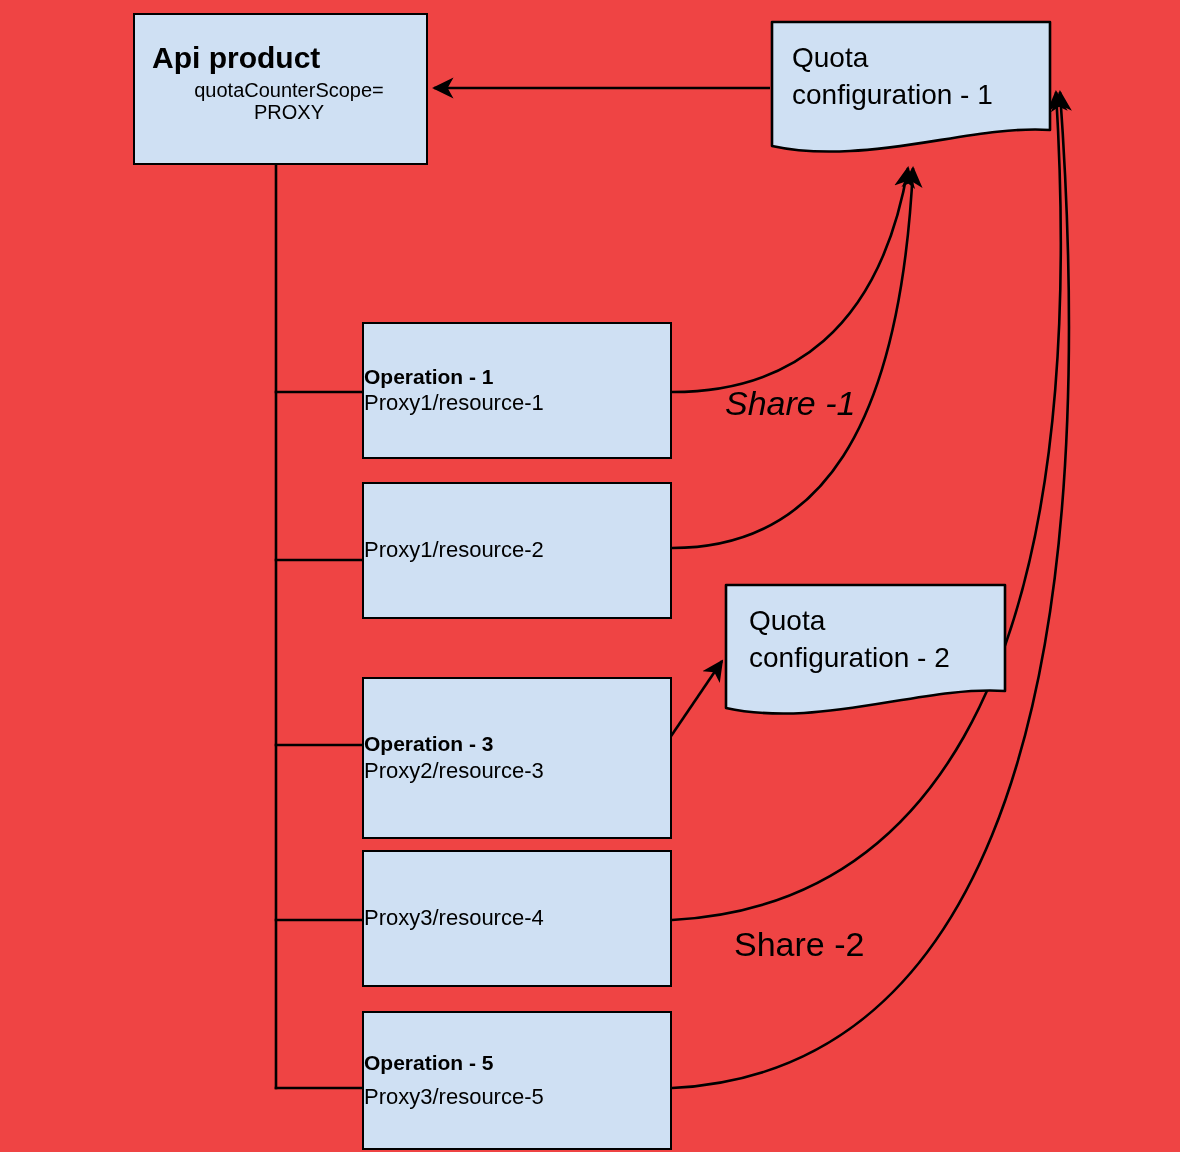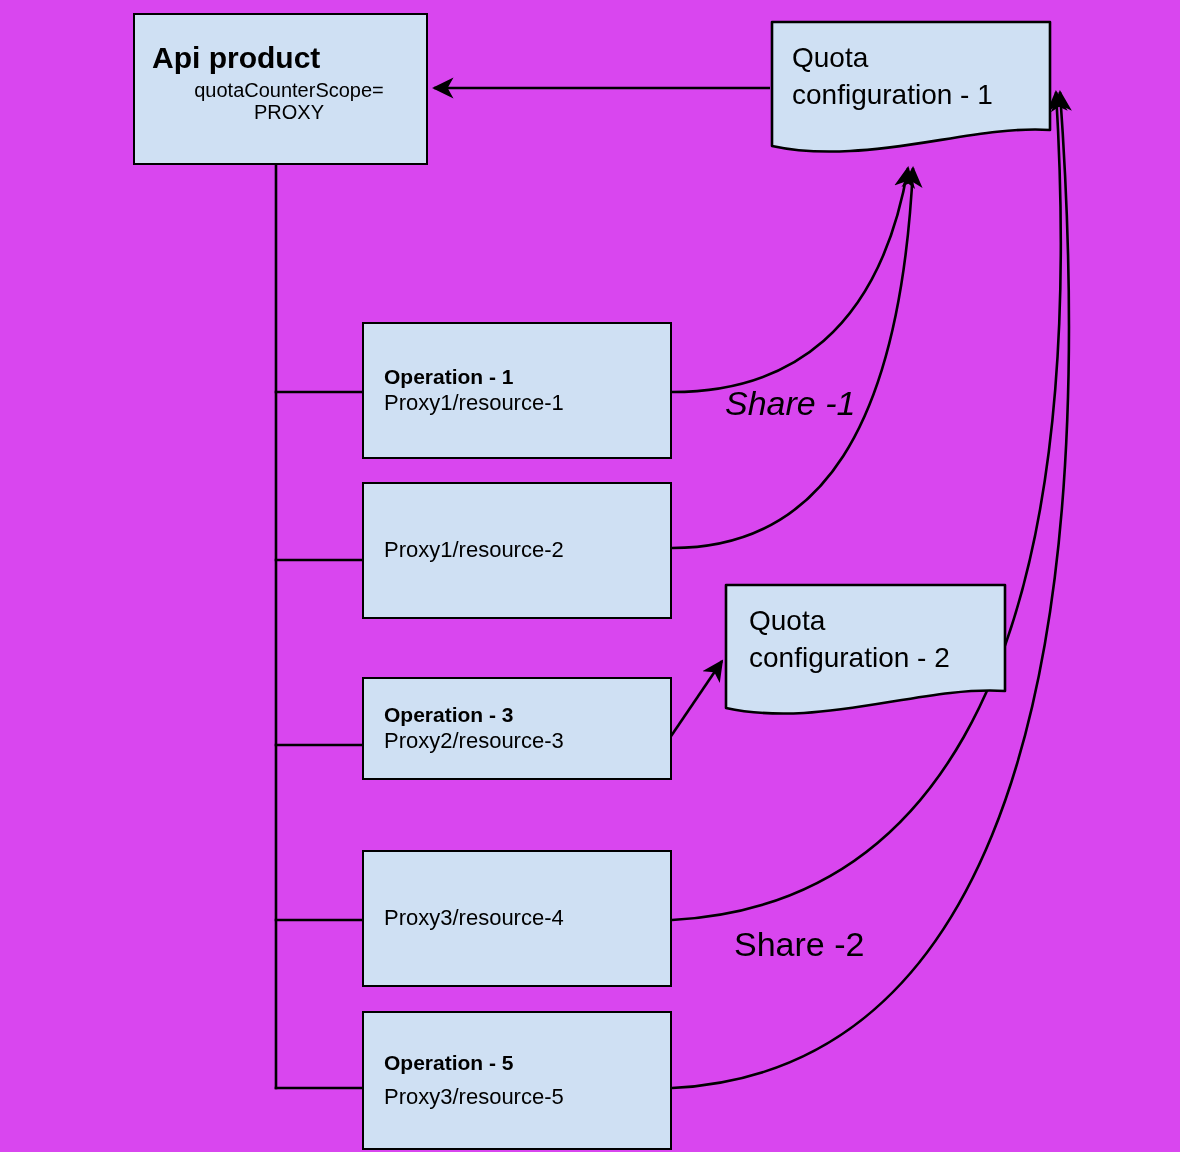--- a/index.html
+++ b/index.html
@@ -8,21 +8,21 @@
     padding: 0;
     background: #ffffff;
   }
   body {
     font-family: "Liberation Sans", sans-serif;
   }
   #canvas {
     position: relative;
     width: 1180px;
     height: 1152px;
-    background: #d946ef;
+    background: #ef4444;
     overflow: hidden;
   }
   #wires {
     position: absolute;
     left: 0;
     top: 0;
     width: 1180px;
     height: 1152px;
     pointer-events: none;
   }
@@ -61,27 +61,26 @@
     margin-bottom: 4px;
   }
   #node-api-product .sub {
     font-size: 20px;
     text-align: center;
   }
   
   .op {
     width: 310px;
     height: 137px;
-    padding-left: 20px;
   }
   .op .title { font-size: 21px; margin-bottom: 3px; }
   .op .sub   { font-size: 22px; }
   #node-operation-1 { left: 362px; top: 322px; }
   #node-operation-2 { left: 362px; top: 482px; }
-  #node-operation-3 { left: 362px; top: 677px; height: 103px; }
+  #node-operation-3 { left: 362px; top: 677px; height: 162px; }
   #node-operation-4 { left: 362px; top: 850px; }
   #node-operation-5 { left: 362px; top: 1011px; height: 139px; gap: 8px; }
 
   
   .doc {
     position: absolute;
     z-index: 3;
   }
   .doc svg {
     position: absolute;

